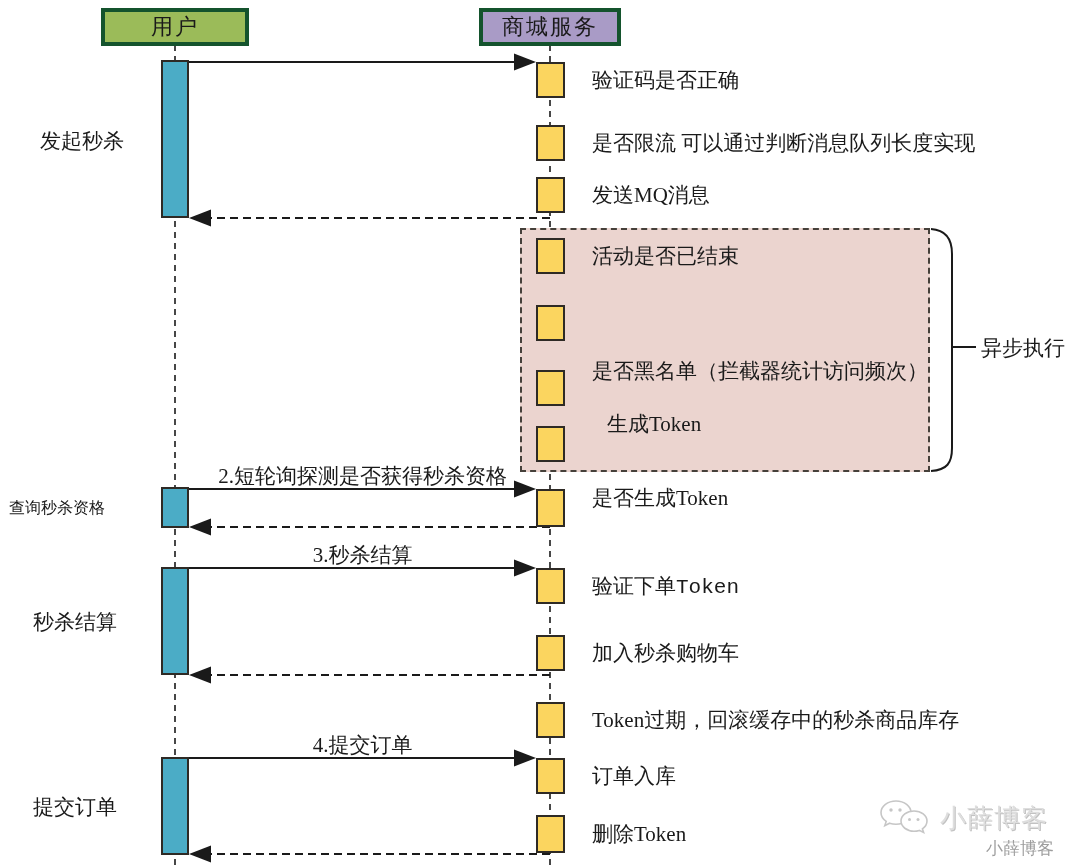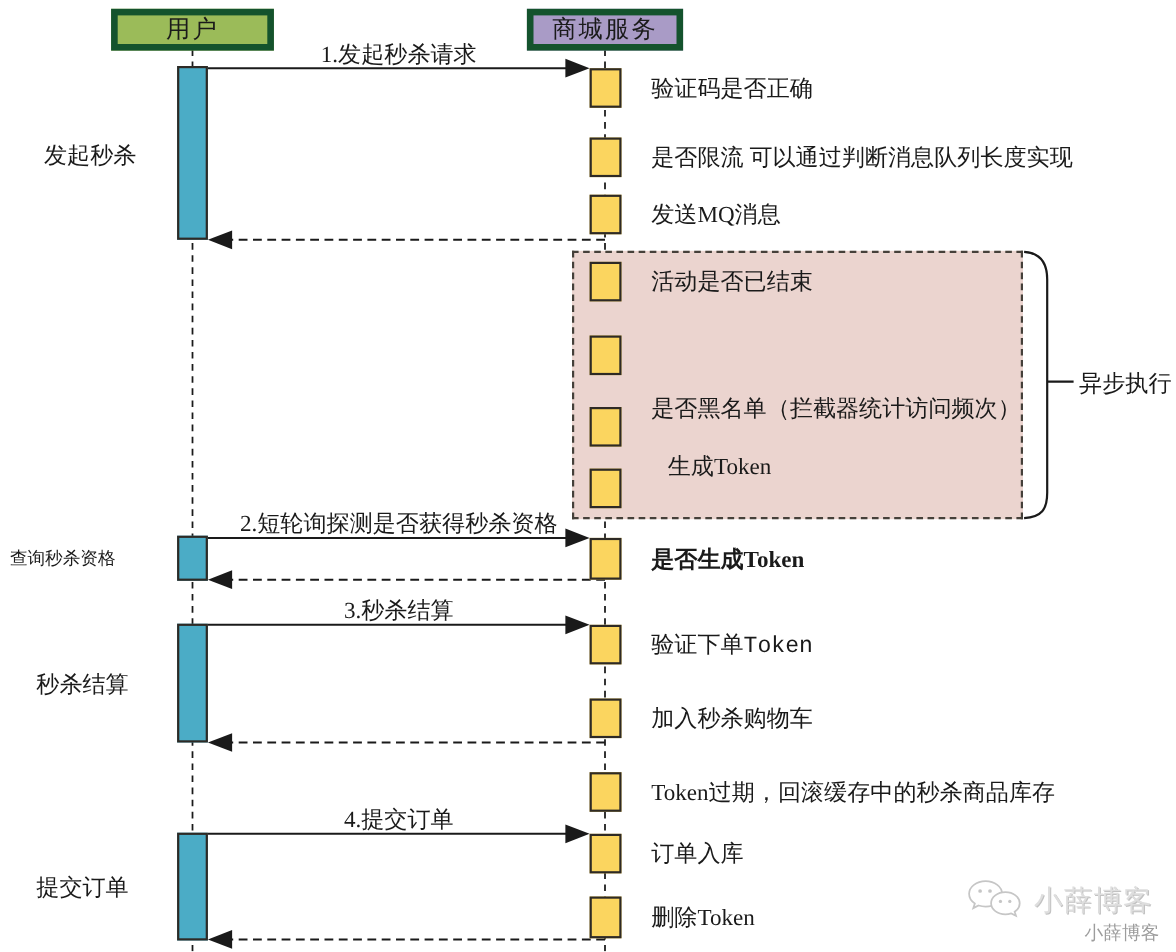--- a/index.html
+++ b/index.html
@@ -2,21 +2,21 @@
 <html><head>
 <meta charset="utf-8">
 <style>
   html,body{margin:0;padding:0;background:#ffffff;}
   .canvas{
     position:relative;width:1069px;height:865px;background:#ffffff;overflow:hidden;
     font-family:"Liberation Serif","DejaVu Serif",serif;color:#1a1a1a;
   }
   svg.layer{position:absolute;left:0;top:0;width:1069px;height:865px;pointer-events:none;}
   .actor{
-    position:absolute;height:38px;border:6px solid #14532d;display:flex;
+    position:absolute;height:38px;border:4px solid #14532d;display:flex;
     align-items:center;justify-content:center;font-size:22px;letter-spacing:2px;box-sizing:border-box;
   }
   .actor-user{left:101px;top:8px;width:148px;background:#9bbb59;}
   .actor-service{left:479px;top:8px;width:142px;background:#a99bc6;}
   .activation{
     position:absolute;left:161px;width:28px;background:#4bacc6;
     border:2px solid #2e2a25;box-sizing:border-box;
   }
   .step-box{
     position:absolute;left:536px;width:29px;height:36px;background:#fbd55f;
@@ -96,21 +96,20 @@
   <div class="activation" style="top:60px;height:158px;"></div>
   <div class="activation" style="top:487px;height:41px;"></div>
   <div class="activation" style="top:567px;height:108px;"></div>
   <div class="activation" style="top:757px;height:98px;"></div>
 
   <div class="phase-label" style="left:40px;top:127px;">发起秒杀</div>
   <div class="phase-label phase-small" style="left:9px;top:498px;">查询秒杀资格</div>
   <div class="phase-label" style="left:33px;top:608px;">秒杀结算</div>
   <div class="phase-label" style="left:33px;top:793px;">提交订单</div>
 
-  <div class="msg-label" style="top:35px;">1.发起秒杀请求</div>
   <div class="msg-label" style="top:462px;">2.短轮询探测是否获得秒杀资格</div>
   <div class="msg-label" style="top:541px;">3.秒杀结算</div>
   <div class="msg-label" style="top:731px;">4.提交订单</div>
 
   <div class="step-box" style="top:62px;"></div>
   <span class="step-label" style="top:62px;">验证码是否正确</span>
 
   <div class="step-box" style="top:125px;"></div>
   <span class="step-label" style="top:125px;">是否限流 可以通过判断消息队列长度实现</span>
 
@@ -122,21 +121,21 @@
 
   <div class="step-box" style="top:305px;"></div>
   <span class="step-label" style="top:305px;margin-top:48px;">是否黑名单（拦截器统计访问频次）</span>
 
   <div class="step-box" style="top:370px;"></div>
 
   <div class="step-box" style="top:426px;"></div>
   <span class="step-label" style="top:406px;margin-left:15px;">生成Token</span>
 
   <div class="step-box" style="top:489px;height:38px;"></div>
-  <span class="step-label" style="top:490px;font-weight:bold;">是否生成Token</span>
+  <span class="step-label" style="top:480px;">是否生成Token</span>
 
   <div class="step-box" style="top:568px;"></div>
   <span class="step-label" style="top:568px;font-family:Liberation Mono, monospace;">验证下单Token</span>
 
   <div class="step-box" style="top:635px;"></div>
   <span class="step-label" style="top:635px;">加入秒杀购物车</span>
 
   <div class="step-box" style="top:702px;"></div>
   <span class="step-label" style="top:702px;">Token过期，回滚缓存中的秒杀商品库存</span>
 

